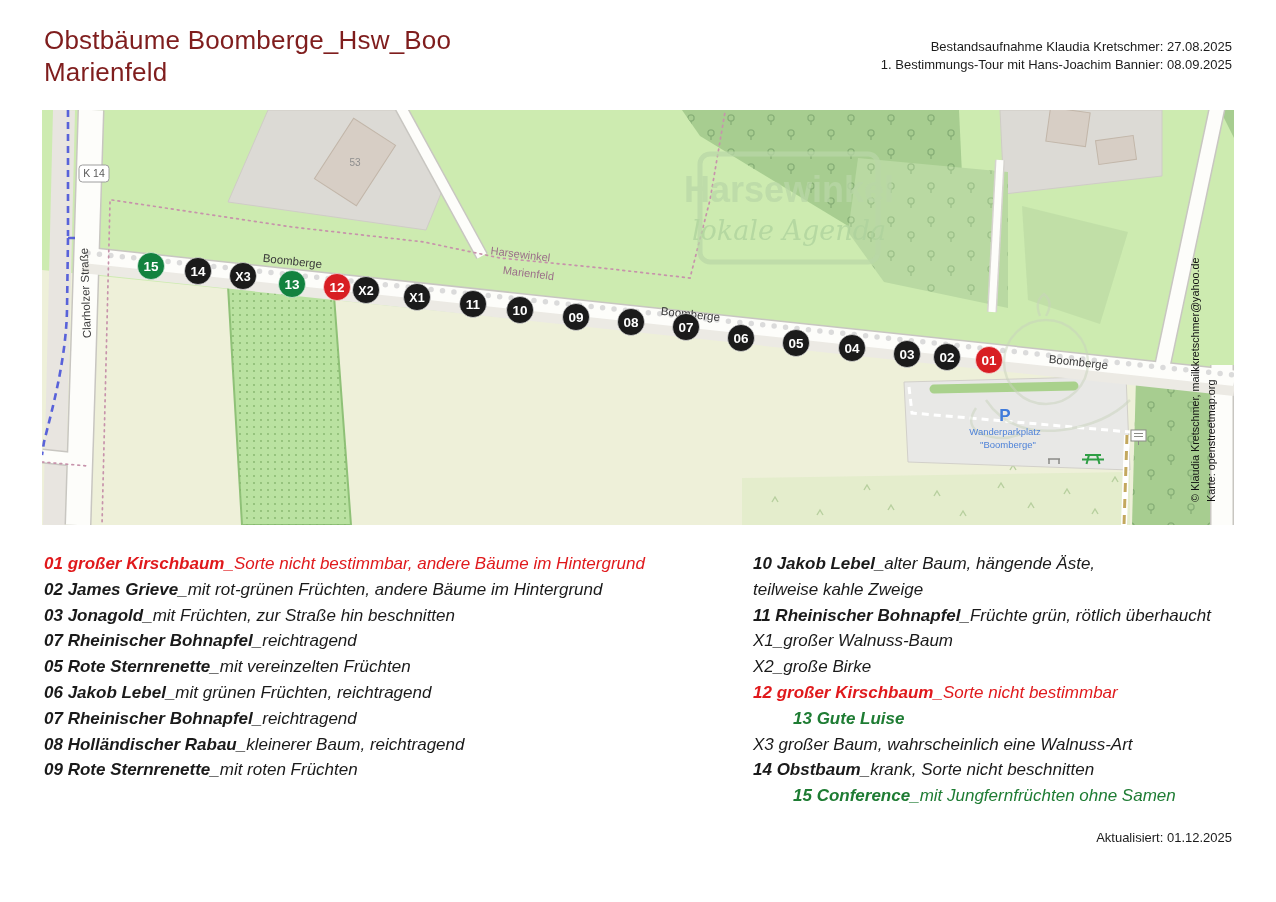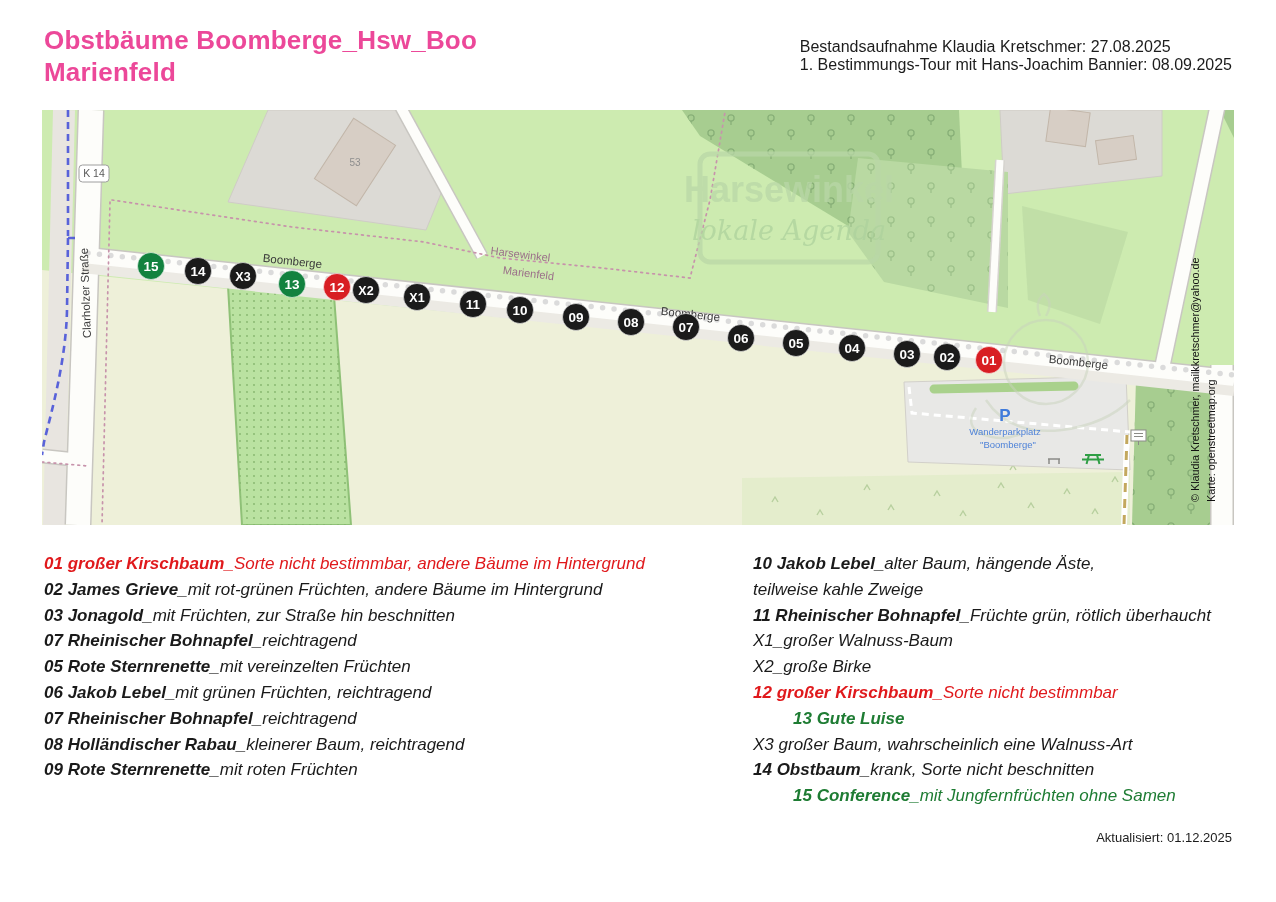--- a/index.html
+++ b/index.html
@@ -1,20 +1,20 @@
 <!DOCTYPE html>
 <html><head>
 <meta charset="utf-8">
 <style>
   html,body{margin:0;padding:0;}
   body{width:1276px;height:902px;background:#ffffff;position:relative;
        font-family:"Liberation Sans", sans-serif;color:#1a1a1a;overflow:hidden;}
-  .title{position:absolute;left:44px;top:24px;font-size:26px;font-weight:700;
-         line-height:32px;color:#ec4899;letter-spacing:.2px;}
-  .meta{position:absolute;right:44px;top:38px;font-size:16px;
+  .title{position:absolute;left:44px;top:24px;font-size:26px;font-weight:400;
+         line-height:32px;color:#7f1d1d;letter-spacing:.2px;}
+  .meta{position:absolute;right:44px;top:38px;text-align:right;font-size:13px;
         line-height:17.5px;color:#1c1c1c;}
   .map{position:absolute;left:42px;top:110px;width:1192px;height:415px;
        background:#cdebb0;overflow:hidden;}
   .map svg{display:block;}
   .legend-col{position:absolute;top:551px;font-size:17px;line-height:25.8px;
               white-space:nowrap;font-style:italic;}
   .col-left{left:44px;}
   .col-right{left:753px;}
   .legend-line .lead{font-weight:700;}
   .c-black{color:#1a1a1a;}

